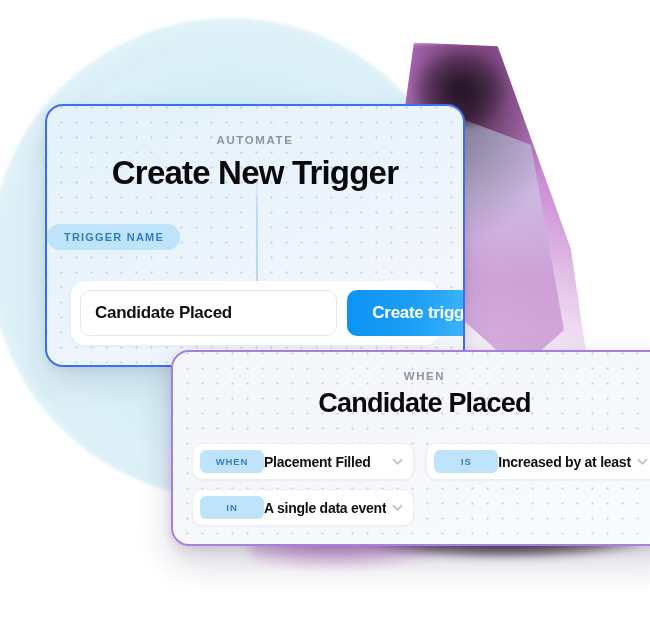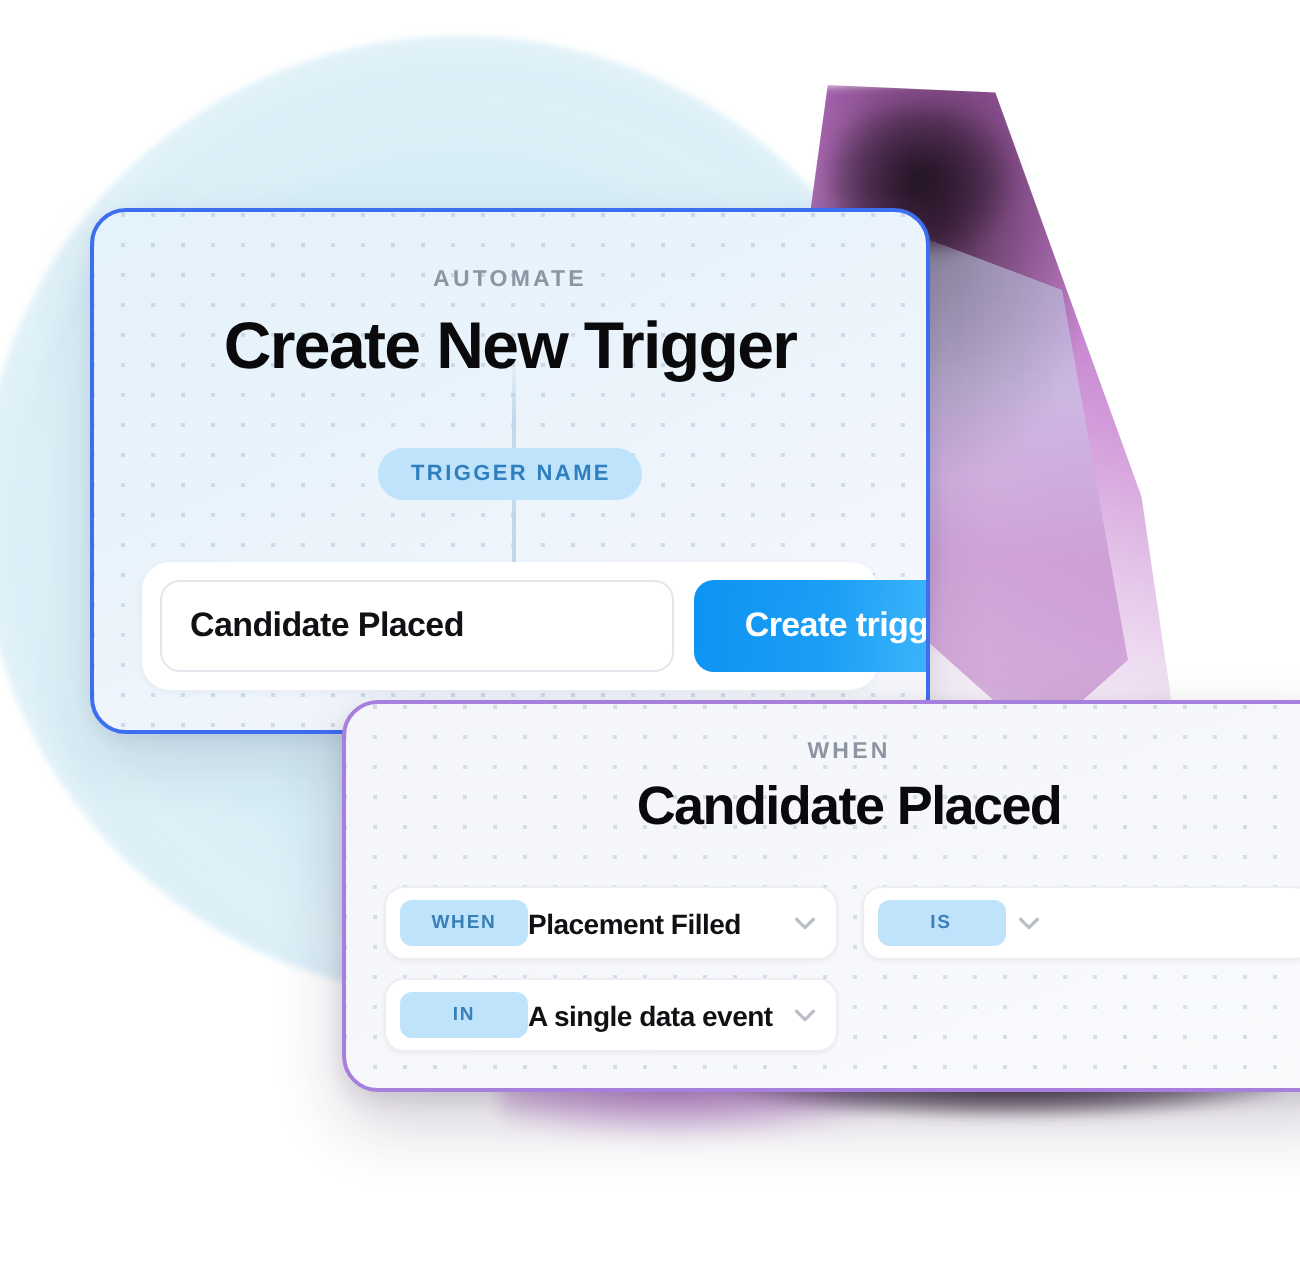--- a/index.html
+++ b/index.html
@@ -186,21 +186,21 @@
     display: inline-block;
     background: #bfe3fb;
     color: #2f7fbf;
     font-size: 11px;
     font-weight: 700;
     letter-spacing: 1.2px;
     border-radius: 999px;
     padding: 7px 16px 7px 17px;
   }
   #trigger-name-pill-wrap {
-    text-align: center;
+    text-align: left;
     margin-top: 32px;
   }
   #create-row {
     position: absolute;
     left: 24px;
     right: 24px;
     bottom: 20px;
     background: #ffffff;
     border-radius: 14px;
     padding: 9px;
@@ -354,20 +354,21 @@
         <span class="chevron-down-icon">
           <svg viewBox="0 0 16 16" fill="none" stroke="currentColor" stroke-width="1.7" stroke-linecap="round" stroke-linejoin="round">
               <polyline points="3.5,6 8,10.5 12.5,6"></polyline>
             </svg>
         </span>
       </div>
 
 
       <div class="condition-row">
         <span class="condition-chip">IS</span>
+        <span class="condition-value">Increased by at least</span>
         <span class="chevron-down-icon">
           <svg viewBox="0 0 16 16" fill="none" stroke="currentColor" stroke-width="1.7" stroke-linecap="round" stroke-linejoin="round">
               <polyline points="3.5,6 8,10.5 12.5,6"></polyline>
             </svg>
         </span>
       </div>
 
       <div class="condition-row">
         <span class="condition-chip">IN</span>
         <span class="condition-value">A single data event</span>

